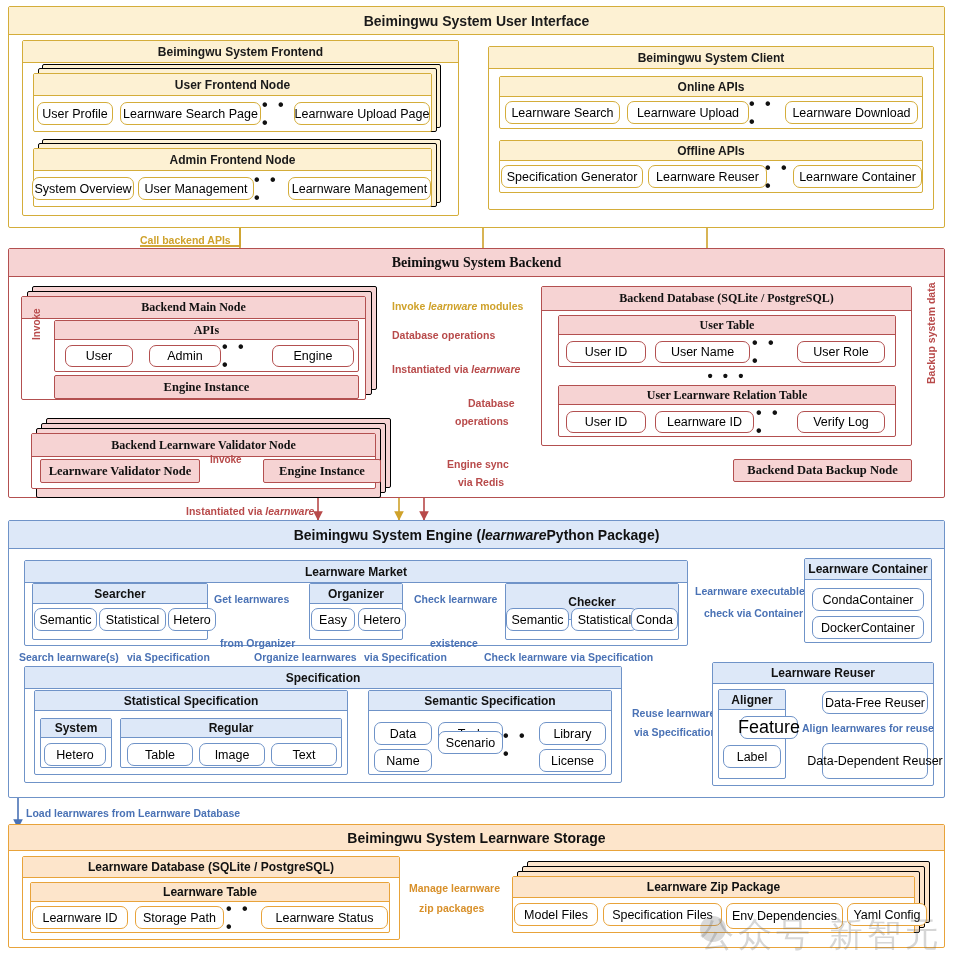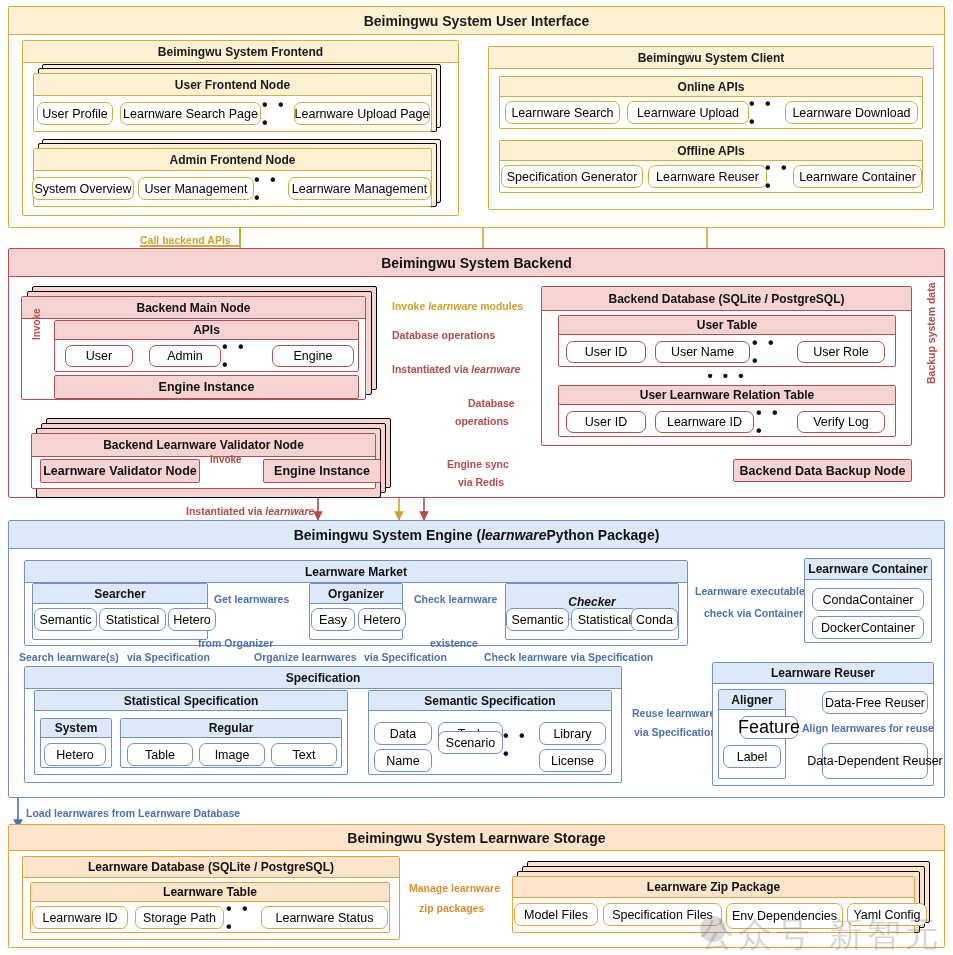--- a/index.html
+++ b/index.html
@@ -20,21 +20,21 @@
   .dots{position:absolute;display:flex;align-items:center;justify-content:center;
         letter-spacing:3px;font-weight:bold;font-size:16px;color:#111;}
 
   
   .y{border-color:#d4ad3a;}           
   .y-fill{background:#fdf1d3;}
   .y-txt{color:#1a1a1a;}
   .y-line{color:#cfa22b;}
 
   .r{border-color:#b35050;}
-  .r-fill{background:#f6d3d3;}
+  .r-fill{background:#f6d3d3;font-family:Liberation Serif, serif;}
   .r-line{color:#b84a4a;}
 
   .b{border-color:#6f93c8;}
   .b-fill{background:#dde8f8;}
   .b-line{color:#4a72b5;}
 
   .o{border-color:#e8a33a;}
   .o-fill{background:#fde5cb;}
   .o-line{color:#d8902a;}
 
@@ -313,28 +313,28 @@
   <div class="abs pill b" style="left:99px;top:608px;width:67px;height:23px;font-size:12.5px;">Statistical</div>
   <div class="abs pill b" style="left:168px;top:608px;width:48px;height:23px;font-size:12.5px;">Hetero</div>
 
   <div class="abs sect b" style="left:309px;top:583px;width:94px;height:57px;">
     <div class="grpbar b b-fill" style="height:20px;font-size:12px;color:#111;border-bottom:1.5px solid #6f93c8;">Organizer</div>
   </div>
   <div class="abs pill b" style="left:311px;top:608px;width:44px;height:23px;font-size:12.5px;">Easy</div>
   <div class="abs pill b" style="left:358px;top:608px;width:48px;height:23px;font-size:12.5px;">Hetero</div>
 
   <div class="abs sect b" style="left:505px;top:583px;width:174px;height:57px;">
-    <div class="grpbar b b-fill" style="height:36px;font-size:12px;color:#111;border-bottom:1.5px solid #6f93c8;font-style:italic;">Checker</div>
+    <div class="grpbar b b-fill" style="height:36px;font-size:12px;color:#111;border-bottom:1.5px solid #6f93c8;">Checker</div>
   </div>
   <div class="abs pill b" style="left:506px;top:608px;width:63px;height:23px;font-size:12.5px;">Semantic</div>
   <div class="abs pill b" style="left:571px;top:608px;width:67px;height:23px;font-size:12.5px;">Statistical</div>
   <div class="abs pill b" style="left:631px;top:608px;width:47px;height:23px;font-size:12.5px;">Conda</div>
 
   <div class="lbl b-line" style="left:214px;top:593px;font-size:10.5px;">Get learnwares</div>
-  <div class="lbl b-line" style="left:198px;top:637px;font-size:10.5px;">from Organizer</div>
+  <div class="lbl b-line" style="left:220px;top:637px;font-size:10.5px;">from Organizer</div>
   <div class="lbl b-line" style="left:414px;top:593px;font-size:10.5px;">Check learnware</div>
   <div class="lbl b-line" style="left:430px;top:637px;font-size:10.5px;">existence</div>
   <div class="lbl b-line" style="left:695px;top:585px;font-size:10.5px;">Learnware executable</div>
   <div class="lbl b-line" style="left:704px;top:607px;font-size:10.5px;">check via Container</div>
 
   <div class="abs sect b" style="left:804px;top:558px;width:128px;height:85px;">
     <div class="grpbar b b-fill" style="height:21px;font-size:12px;color:#111;border-bottom:1.5px solid #6f93c8;">Learnware Container</div>
   </div>
   <div class="abs pill b" style="left:812px;top:588px;width:112px;height:23px;font-size:12.5px;">CondaContainer</div>
   <div class="abs pill b" style="left:812px;top:616px;width:112px;height:23px;font-size:12.5px;">DockerContainer</div>

